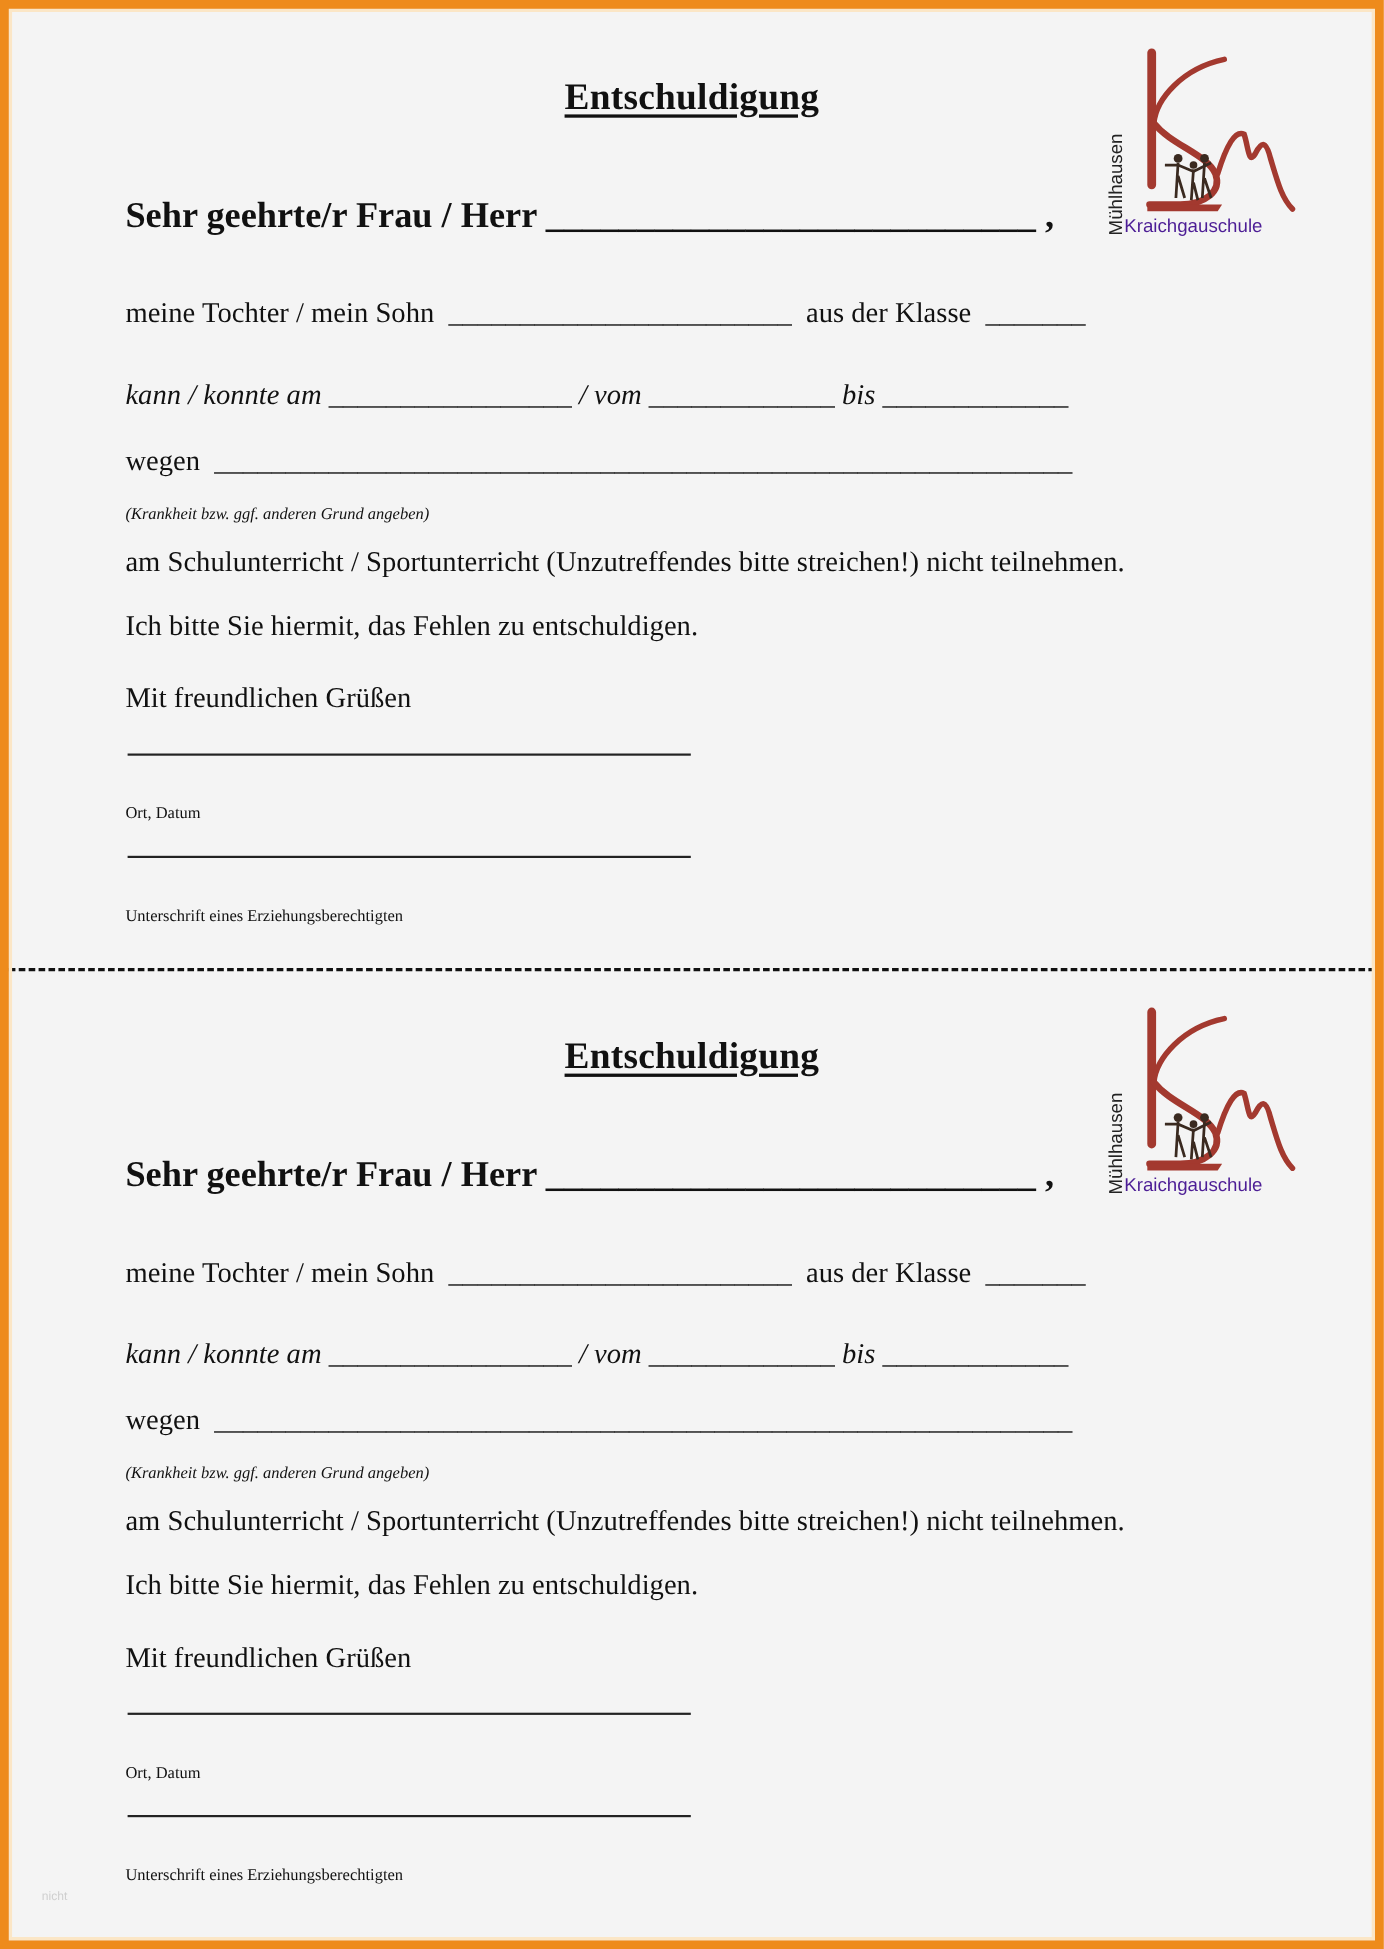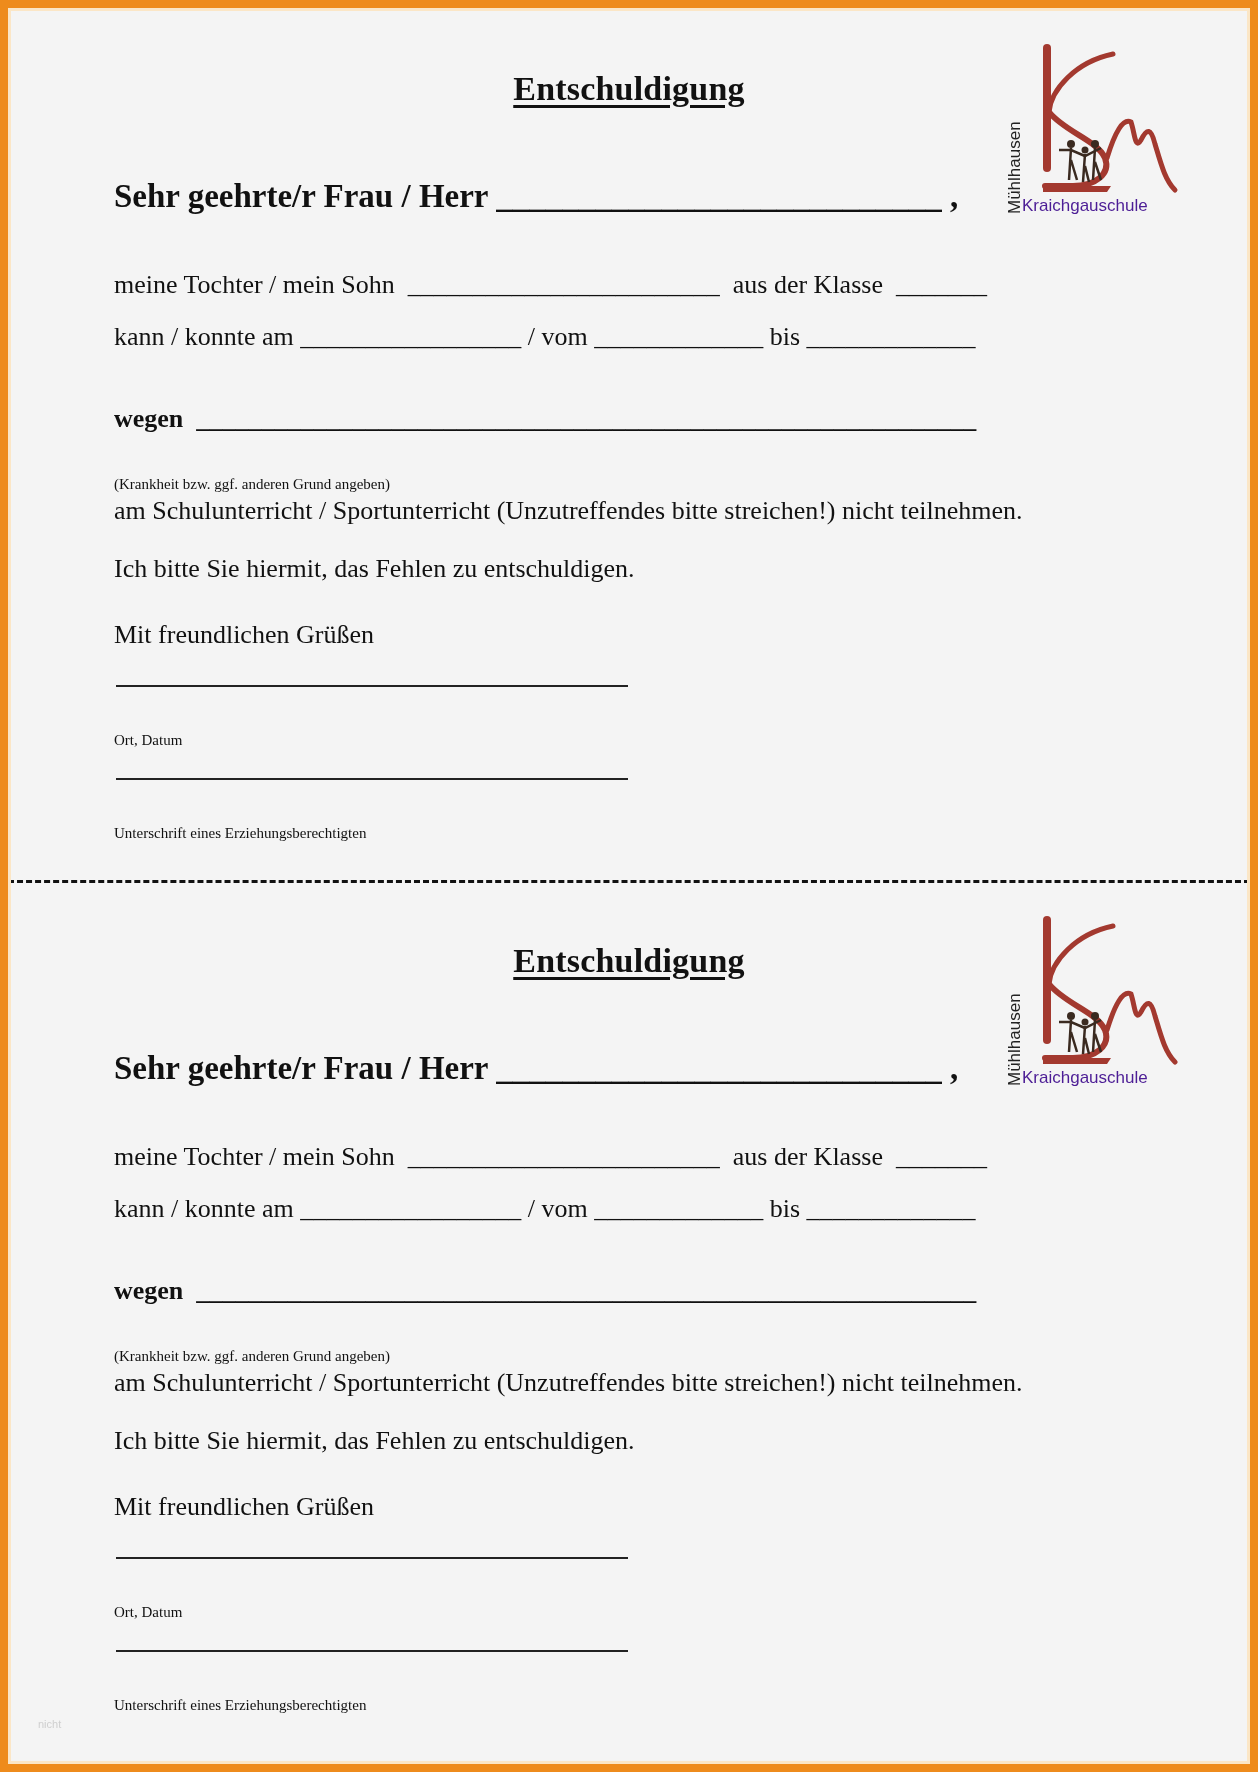--- a/index.html
+++ b/index.html
@@ -30,23 +30,23 @@
     position:absolute; left:114px; top:178px;
     font-weight:bold; font-size:33px; white-space:pre;
   }
   .line {
     position:absolute; left:114px; font-size:26px; white-space:pre;
   }
   .small {
     position:absolute; left:114px; font-size:15px; white-space:pre;
   }
   .l1 { top:270px; }
-  .l2 { top:322px; }
-  .l3 { top:404px;font-weight:bold; }
-  .hint { top:476px; }
+  .l2 { top:344px;font-style:italic; }
+  .l3 { top:404px; }
+  .hint { top:460px;font-style:italic; }
   .l4 { top:496px; }
   .l5 { top:554px; }
   .l6 { top:620px; }
   .sig1 { top:685px; }
   .sig1label { top:732px; }
   .sig2 { top:778px; }
   .sig2label { top:825px; }
   .sigline {
     position:absolute; left:116px; width:512px; height:0;
     border-top:2px solid #222;

